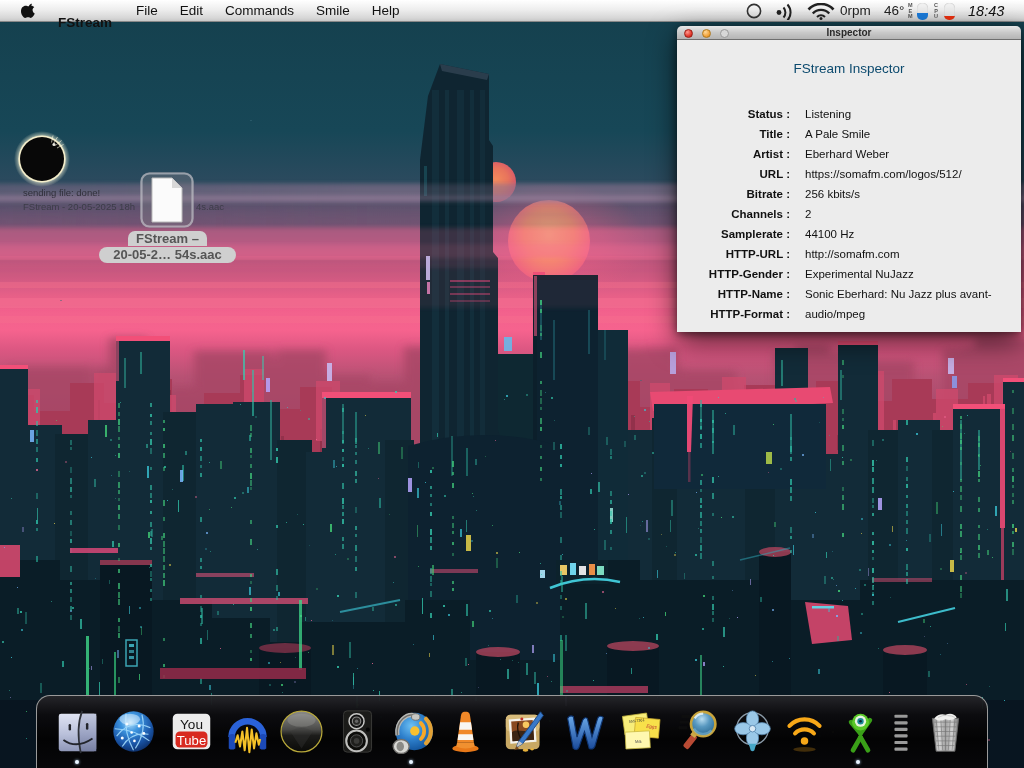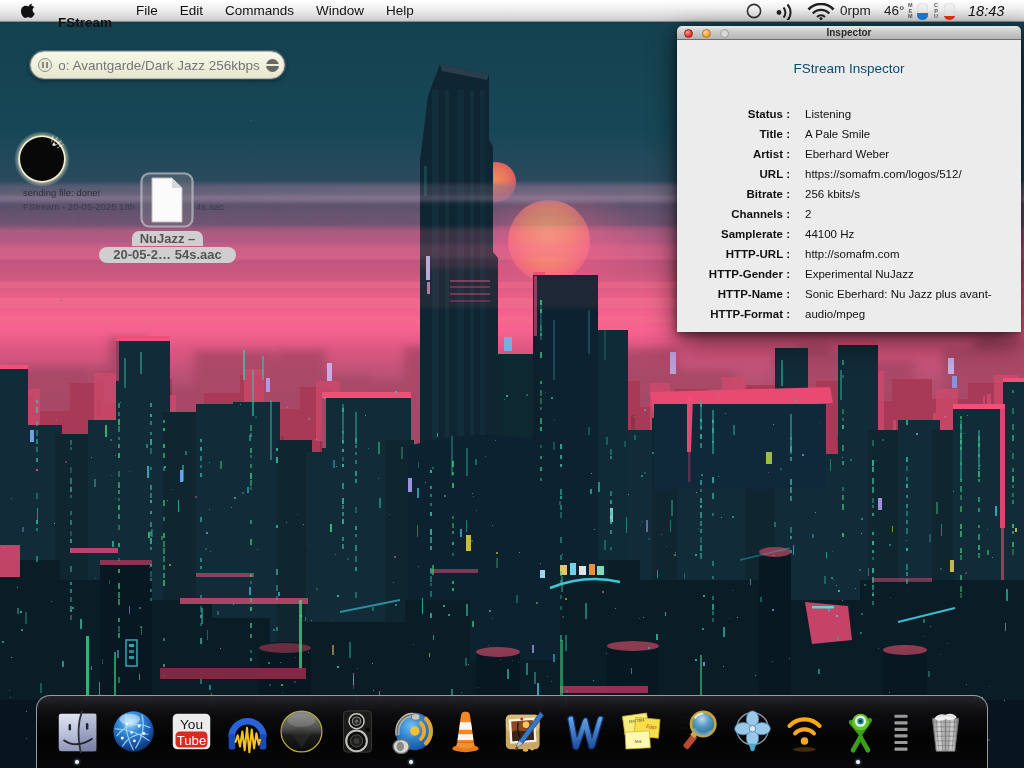--- a/index.html
+++ b/index.html
@@ -1192,21 +1192,21 @@
     </svg>
 
 <div id="menubar">
   <svg class="apple" viewBox="0 0 17 17">
         <path fill="#111" d="M11.6 1.1c.1 1-.3 1.9-.9 2.6-.6.7-1.6 1.2-2.5 1.1-.1-.9.4-1.9 1-2.5.6-.7 1.7-1.2 2.4-1.2zM14.9 12.2c-.4 1-.6 1.4-1.2 2.2-.8 1.2-1.9 2.6-3.2 2.6-1.2 0-1.5-.8-3.1-.8-1.6 0-2 .8-3.2.8-1.3 0-2.3-1.3-3.1-2.5C-1.1 11.3-.9 7.2 1 5.1c1-1.2 2.4-1.8 3.7-1.8 1.3 0 2.1.8 3.2.8 1 0 1.7-.8 3.2-.8 1.1 0 2.3.6 3.2 1.7-2.8 1.5-2.3 5.5.6 7.2z" transform="scale(.95) translate(.5,.2)"></path>
       </svg>
   <span class="app">FStream</span>
   <span class="mi">File</span>
   <span class="mi">Edit</span>
   <span class="mi">Commands</span>
-  <span class="mi">Window</span>
+  <span class="mi">Smile</span>
   <span class="mi">Help</span>
   <div id="mright">
     <svg style="left:12px;top:3px" width="16" height="16" viewBox="0 0 16 16">
           <circle cx="8" cy="8" r="6.6" fill="none" stroke="#333" stroke-width="1.6"></circle>
         </svg>
     <svg style="left:39px;top:2px" width="27" height="18" viewBox="0 0 27 18">
           <g fill="none" stroke="#222">
             <circle cx="6" cy="10.5" r="2.4" fill="#222" stroke="none"></circle>
             <path d="M10.5 5.5 a7.5 7.5 0 0 1 0 10" stroke-width="2"></path>
             <path d="M14.5 2.5 a12 12 0 0 1 0 16" stroke-width="2"></path>
@@ -1227,28 +1227,20 @@
           <div class="fill" style="height:7px;background:#1b7ad8"></div>
         </div>
     <div class="gl" style="left:200px;top:3px">C<br>P<br>U</div>
     <div class="gauge" style="left:210px;top:2.5px">
           <div class="fill" style="height:4px;background:#e83010"></div>
         </div>
     <span id="time" style="left:234px">18:43</span>
   </div>
 </div>
 
-<div id="pill">
-  <div class="pause">
-        <i></i>
-        <i></i>
-      </div>
-  <div class="ptxt">o: Avantgarde/Dark Jazz 256kbps</div>
-  <div class="step"></div>
-</div>
 
 <svg id="eclipse" viewBox="0 0 56 56">
   <defs>
     <radialGradient id="eg" cx="50%" cy="50%" r="50%">
       <stop offset="78%" stop-color="rgba(248,246,216,.85)"></stop>
       <stop offset="88%" stop-color="rgba(248,246,216,.38)"></stop>
       <stop offset="100%" stop-color="rgba(248,246,216,0)"></stop>
     </radialGradient>
   </defs>
   <circle cx="28" cy="28" r="28" fill="url(#eg)"></circle>
@@ -1268,21 +1260,21 @@
 <div id="sendtext2b">4s.aac</div>
 
 <div id="filesel">
   <svg width="54" height="56" viewBox="0 0 54 56">
     <rect x="1.5" y="1.5" width="51" height="53" rx="8" fill="none" stroke="rgba(205,205,212,.6)" stroke-width="2.2"></rect>
     <path d="M12 6 h20 l10 10 v34 h-30 z" fill="#fbfbfb" stroke="#bbb" stroke-width="1"></path>
     <path d="M32 6 l10 10 h-10 z" fill="#d8d8d8"></path>
   </svg>
 </div>
 <div id="filelabel">
-  <span class="l1">NuJazz –</span>
+  <span class="l1">FStream –</span>
   <span class="l2">20-05-2… 54s.aac</span>
 </div>
 
 <div id="inspector">
   <div id="insp-tb">
     <div class="tl" style="left:7px;  background:radial-gradient(circle at 35% 30%, #ff9a90, #e3382c 60%, #b01b10); border:.5px solid #9a2018;"></div>
     <div class="tl" style="left:25px; background:radial-gradient(circle at 35% 30%, #ffd898, #f2a33c 60%, #d07c12); border:.5px solid #b07a20;"></div>
     <div class="tl" style="left:43px; background:#d8d8d8; border:1px solid #9a9a9a;"></div>
     <div class="title">Inspector</div>
   </div>

